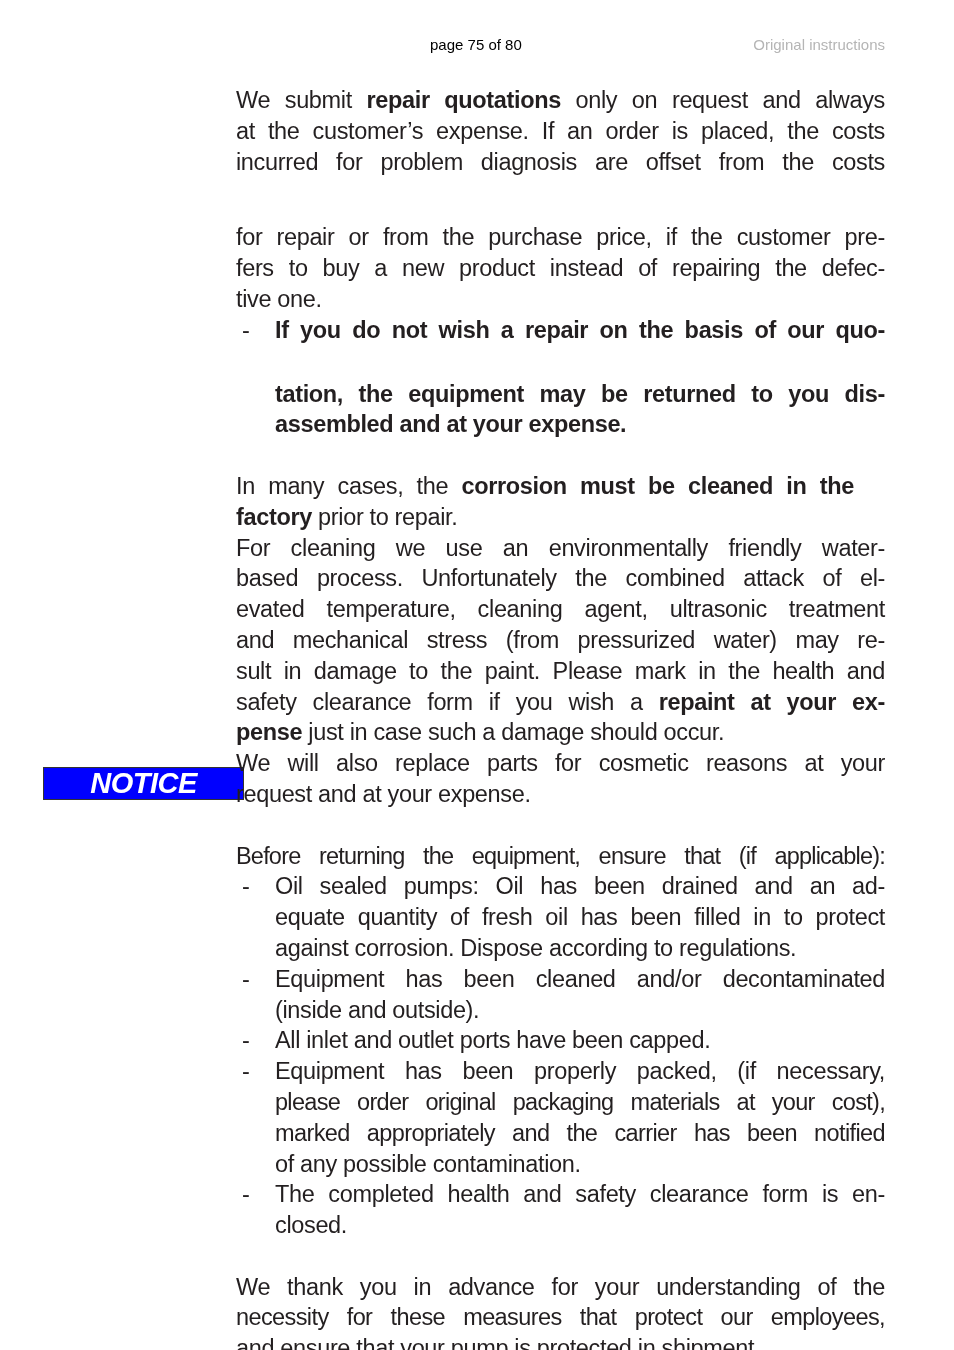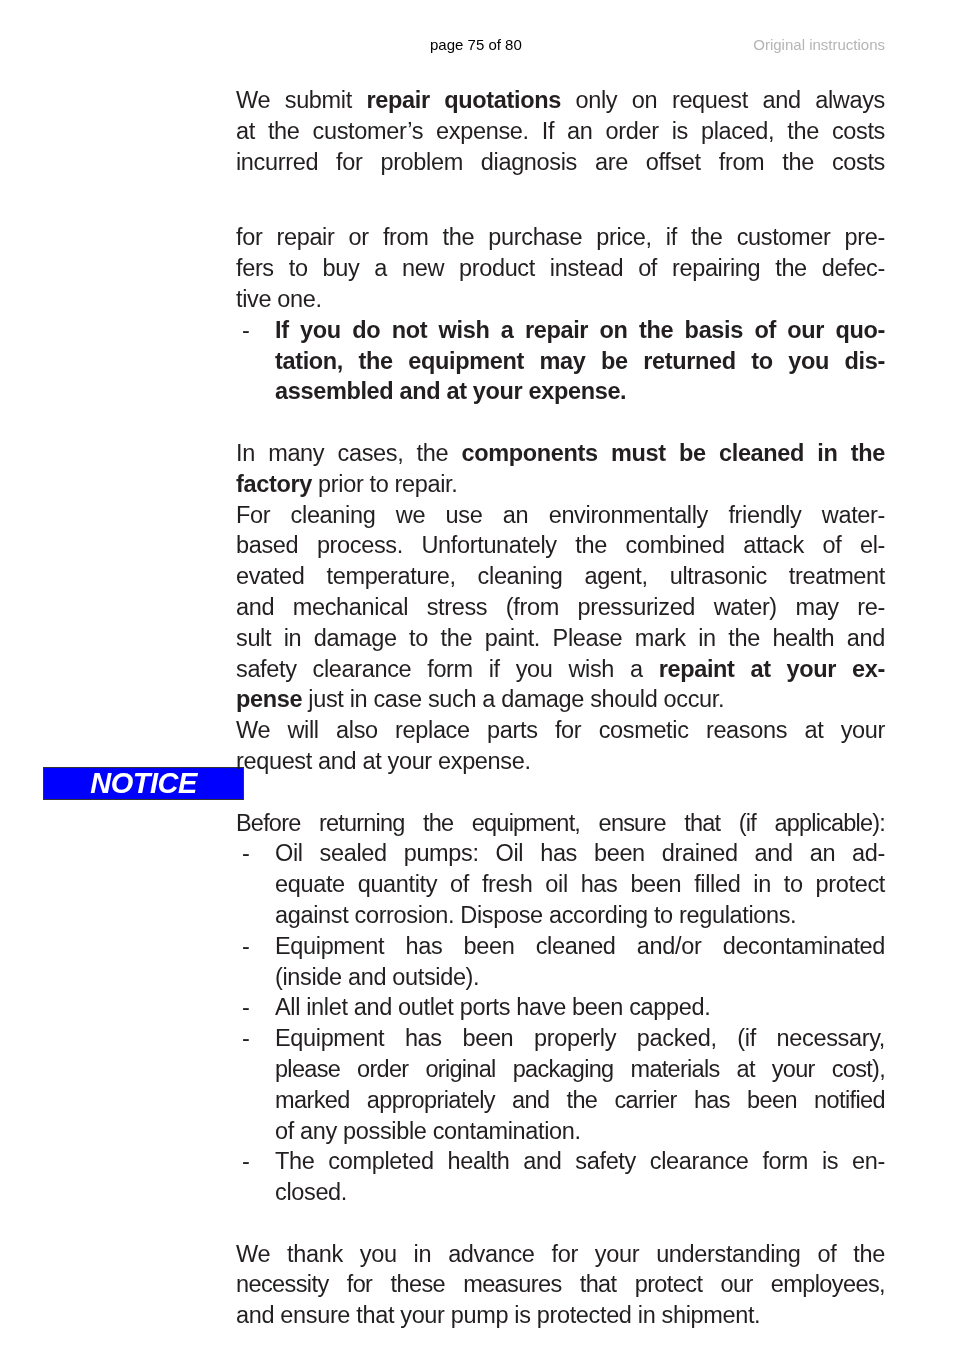--- a/index.html
+++ b/index.html
@@ -108,28 +108,28 @@
     <div class="line" style="text-align-last: left; text-align: left; word-spacing: 6.83281px;"><span>at the customer’s expense. If an order is placed, the costs</span></div>
     <div class="line" style="text-align-last: left; text-align: left; word-spacing: 11.7891px;"><span>incurred for problem diagnosis are offset from the costs</span></div>
     <div class="line" style="text-align-last: left; text-align: left; word-spacing: 7.92969px; margin-top: 45px;"><span>for repair or from the purchase price, if the customer pre-</span></div>
     <div class="line" style="text-align-last: left; text-align: left; word-spacing: 8.7625px;"><span>fers to buy a new product instead of repairing the defec-</span></div>
     <div class="line last"><span>tive one.</span></div>
   </div>
 
   <div class="bullet">
     <span class="dash">-</span>
     <div class="line" style="text-align-last: left; text-align: right; word-spacing: 5.23958px;"><b>If you do not wish a repair on the basis of our quo-</b></div>
-    <div class="line" style="text-align-last: left; text-align: left; word-spacing: 9.35547px;"><b>tation, the equipment may be returned to you dis-</b></div>
+    <div class="line" style="text-align-last: left; text-align: left; word-spacing: 9.35547px; margin-top: 33px;"><b>tation, the equipment may be returned to you dis-</b></div>
     <div class="line last"><b>assembled and at your expense.</b></div>
   </div>
 
   <div class="gap"></div>
 
   <div class="para">
-    <div class="line" style="text-align-last: left; text-align: left; word-spacing: 7.09375px;"><span>In many cases, the </span><b>components must be cleaned in the</b></div>
+    <div class="line" style="text-align-last: left; text-align: left; word-spacing: 7.09375px;"><span>In many cases, the </span><b>corrosion must be cleaned in the</b></div>
     <div class="line last"><b>factory</b><span> prior to repair.</span></div>
     <div class="line" style="text-align-last: left; text-align: left; word-spacing: 14.2433px;"><span>For cleaning we use an environmentally friendly water-</span></div>
     <div class="line" style="text-align-last: left; text-align: left; word-spacing: 12.4219px;"><span>based process. Unfortunately the combined attack of el-</span></div>
     <div class="line" style="text-align-last: left; text-align: left; word-spacing: 15.8875px;"><span>evated temperature, cleaning agent, ultrasonic treatment</span></div>
     <div class="line" style="text-align-last: left; text-align: left; word-spacing: 12.3906px;"><span>and mechanical stress (from pressurized water) may re-</span></div>
     <div class="line" style="text-align-last: left; text-align: left; word-spacing: 6.33239px;"><span>sult in damage to the paint. Please mark in the health and</span></div>
     <div class="line" style="text-align-last: left; text-align: left; word-spacing: 9.75px;"><span>safety clearance form if you wish a </span><b>repaint at your ex-</b></div>
     <div class="line last"><b>pense</b><span> just in case such a damage should occur.</span></div>
     <div class="line" style="text-align-last: left; text-align: left; word-spacing: 11.1701px;"><span>We will also replace parts for cosmetic reasons at your</span></div>
     <div class="line last"><span>request and at your expense.</span></div>

